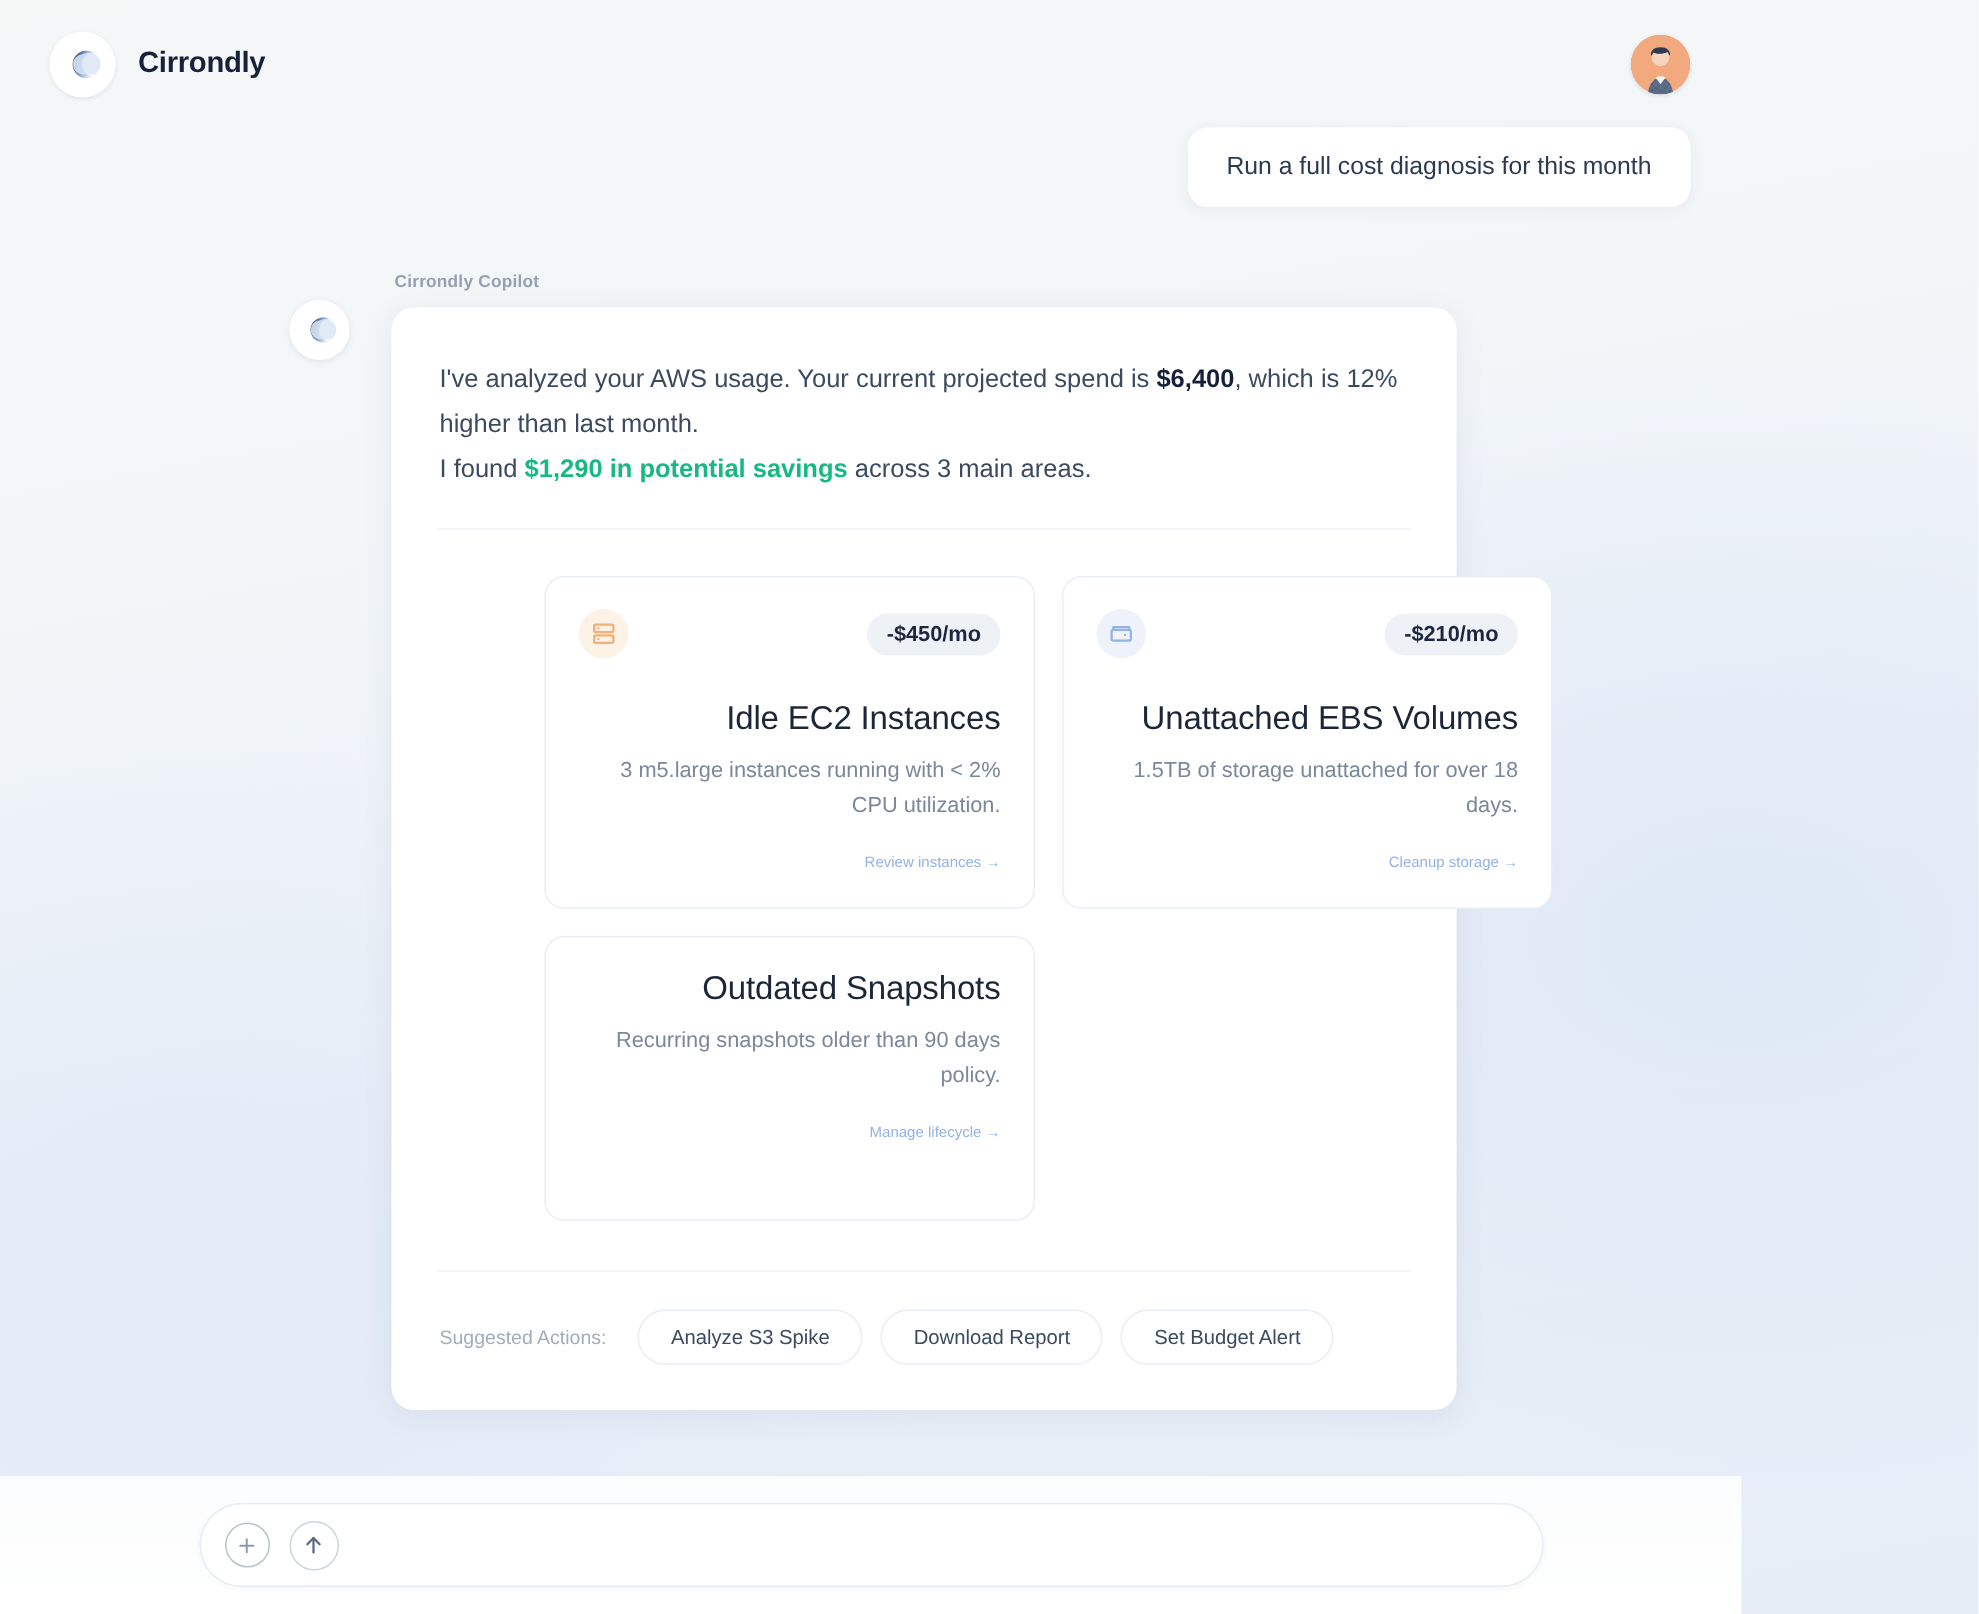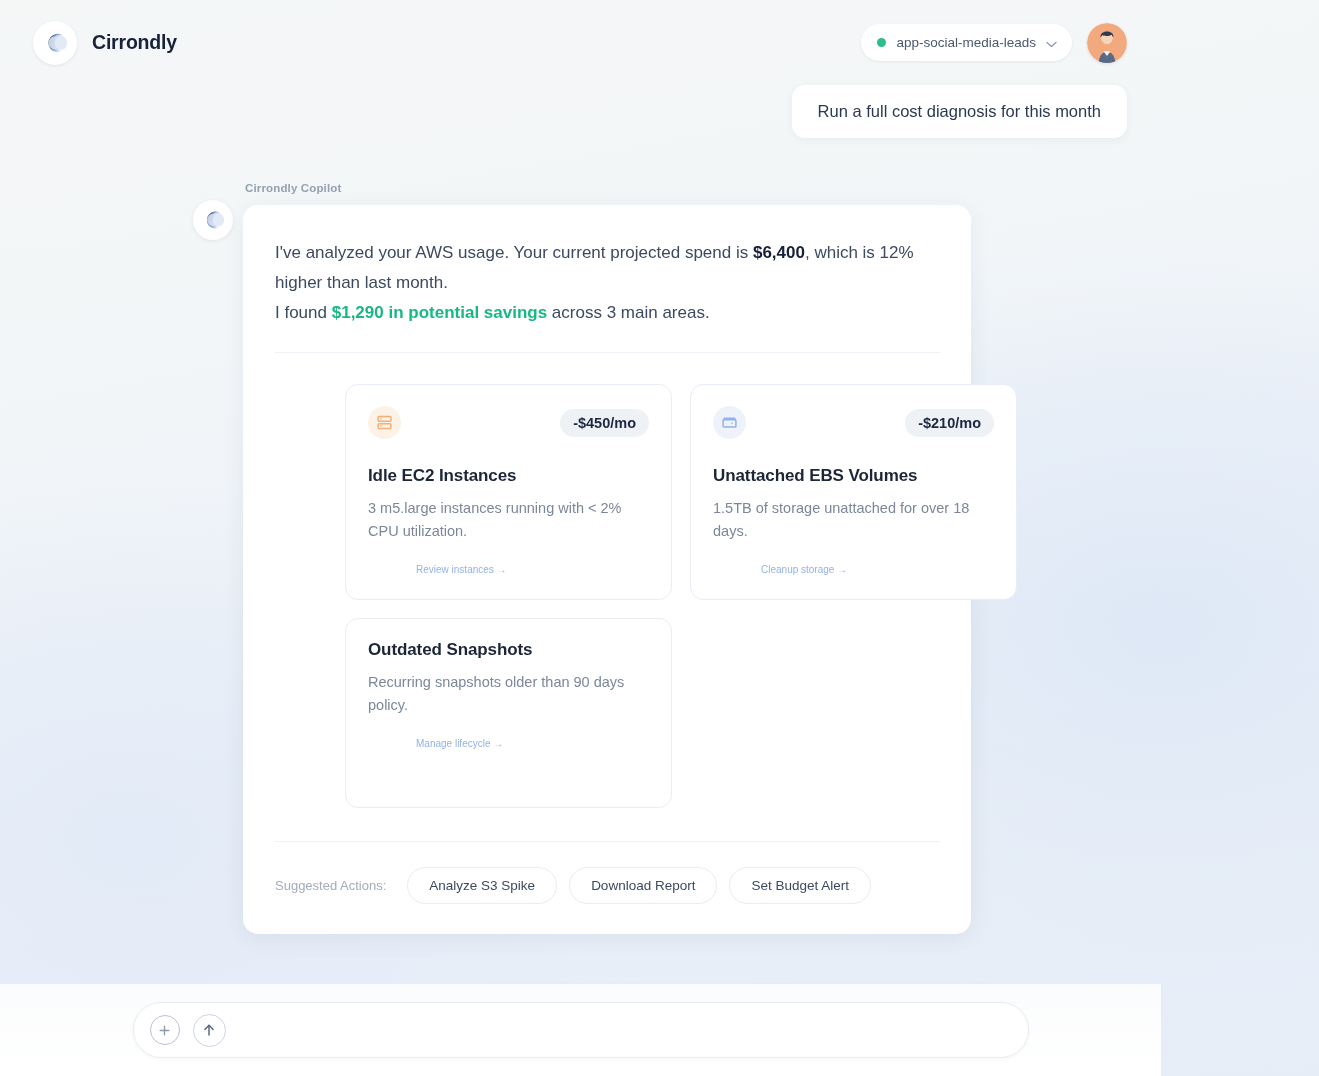--- a/index.html
+++ b/index.html
@@ -129,21 +129,21 @@
   .assistant {
     position: absolute;
     top: 182px;
     left: 193px;
     right: 190px;
   }
 
   .assistant-head {
     display: flex;
     align-items: flex-start;
-    gap: 10px;
+    gap: 28px;
   }
 
   .bot-avatar {
     width: 40px; height: 40px;
     border-radius: 50%;
     background: #ffffff;
     box-shadow: 0 1px 4px rgba(40,60,90,0.09);
     display: flex;
     align-items: center;
     justify-content: center;
@@ -183,20 +183,21 @@
     background: #eef1f6;
     margin: 25px 0 0 0;
   }
 
   
   .cards {
     display: grid;
     grid-template-columns: repeat(2, 327px);
     gap: 18px;
     margin: 31px 0 0 71px;
+    text-align: right;
   }
 
   .card {
     border: 1px solid #e9edf5;
     border-radius: 13px;
     padding: 21px 22px 22px 22px;
     background: #ffffff;
     min-height: 190px;
   }
 
@@ -222,22 +223,22 @@
     background: #eef1f6;
     border-radius: 14px;
     padding: 6px 13px;
     font-size: 14.5px;
     font-weight: bold;
     color: #1d2840;
     white-space: nowrap;
   }
 
   .card-title {
-    font-size: 17px;
-    font-weight: bold;
+    font-size: 22px;
+    font-weight: normal;
     color: #1c2638;
     margin-bottom: 11px;
     letter-spacing: -0.1px;
   }
 
   .card-desc {
     font-size: 14.5px;
     line-height: 1.55;
     color: #7b879a;
     margin-bottom: 17px;
@@ -354,29 +355,20 @@
             </linearGradient>
           </defs>
           <path d="M20.5 5.2 A9.2 9.2 0 1 0 20.5 20.8 A7.4 7.4 0 1 1 20.5 5.2 Z" fill="url(#lg)"></path>
           <path d="M13 6.2 A7.2 7.2 0 0 1 21.4 19.6 L13.6 19.6 A6.7 6.7 0 0 1 13 6.2 Z" fill="#dde6f4" opacity="0.85"></path>
         </svg>
       </div>
       <div class="brand-name">Cirrondly</div>
     </div>
 
     <div class="header-right">
-      <div class="env-pill">
-        <span class="env-dot"></span>
-        <span class="env-label">app-social-media-leads</span>
-        <span class="chevron">
-          <svg width="11" height="7" viewBox="0 0 11 7" fill="none">
-            <path d="M1 1.5 L5.5 5.5 L10 1.5" stroke="currentColor" stroke-width="1.3" stroke-linecap="round" stroke-linejoin="round"></path>
-          </svg>
-        </span>
-      </div>
 
       <div class="avatar">
         <svg width="40" height="40" viewBox="0 0 40 40">
           <circle cx="20" cy="20" r="20" fill="#f2a97e"></circle>
           <path d="M20 9.5c-3.6 0-5.9 2-5.9 5.2 0 3.6 2.5 6.4 5.9 6.4s5.9-2.8 5.9-6.4c0-3.2-2.3-5.2-5.9-5.2z" fill="#f6d3bb"></path>
           <path d="M13.6 14.2c-.3-3.4 2.2-5.7 6.4-5.7 4.2 0 6.6 2.2 6.4 5.6-.8-.3-1.3-1.4-1.6-2.4-2.6 1.5-7.4 1.6-9.6.3-.3.9-.9 1.9-1.6 2.2z" fill="#2f3a4e"></path>
           <path d="M11.5 40c.6-7.1 4.1-11 8.5-11s7.9 3.9 8.5 11z" fill="#5a6c86"></path>
           <path d="M16.6 28.6 20 33.1l3.4-4.5c-1.1-.5-2.2-.7-3.4-.7s-2.3.2-3.4.7z" fill="#eef1f6"></path>
           <g fill="#46566e" opacity="0.55">
             <circle cx="14.3" cy="33" r="0.75"></circle>

